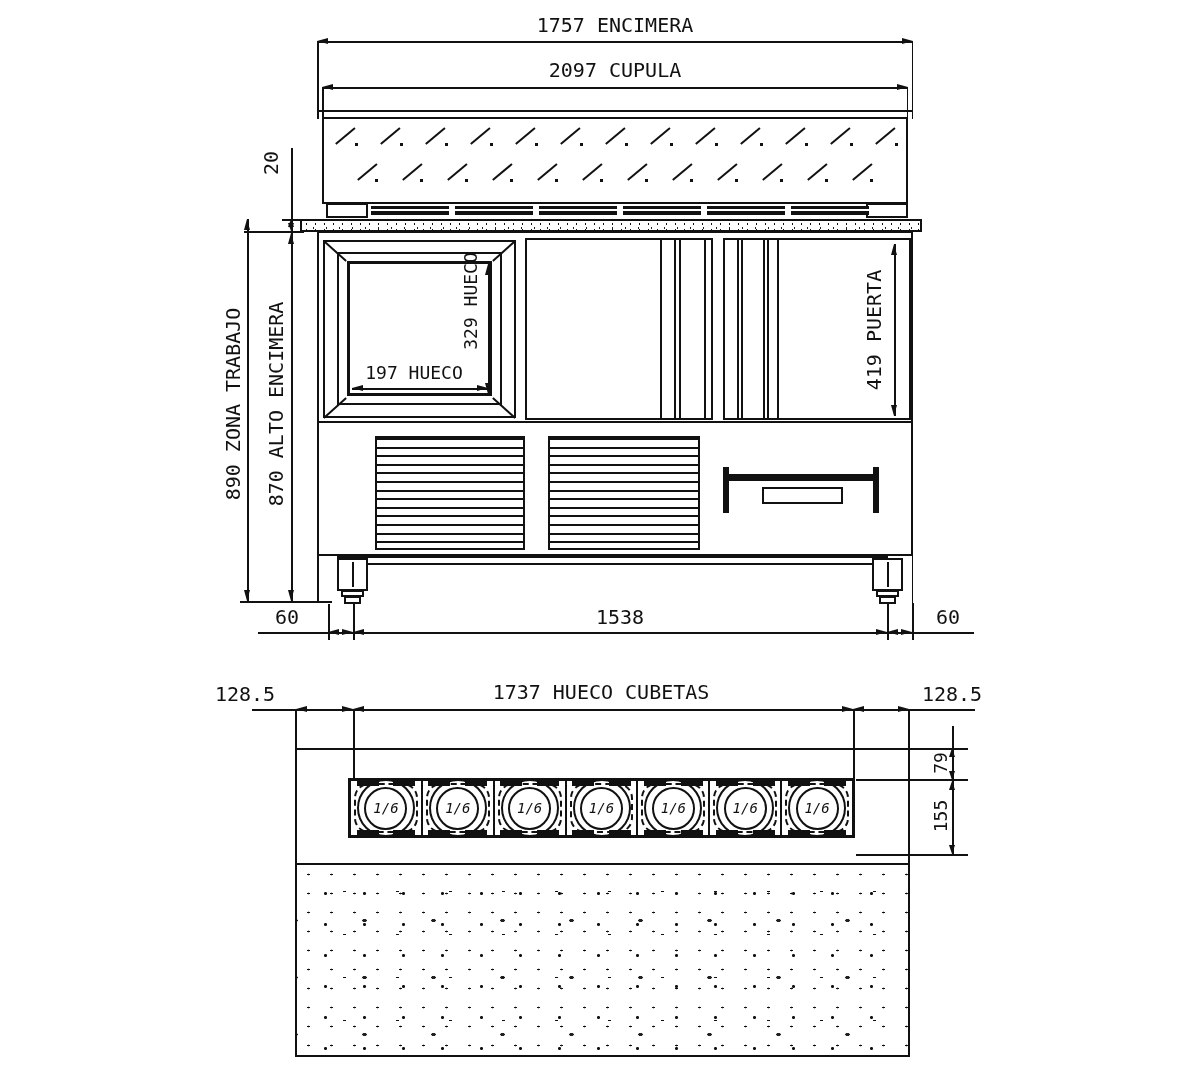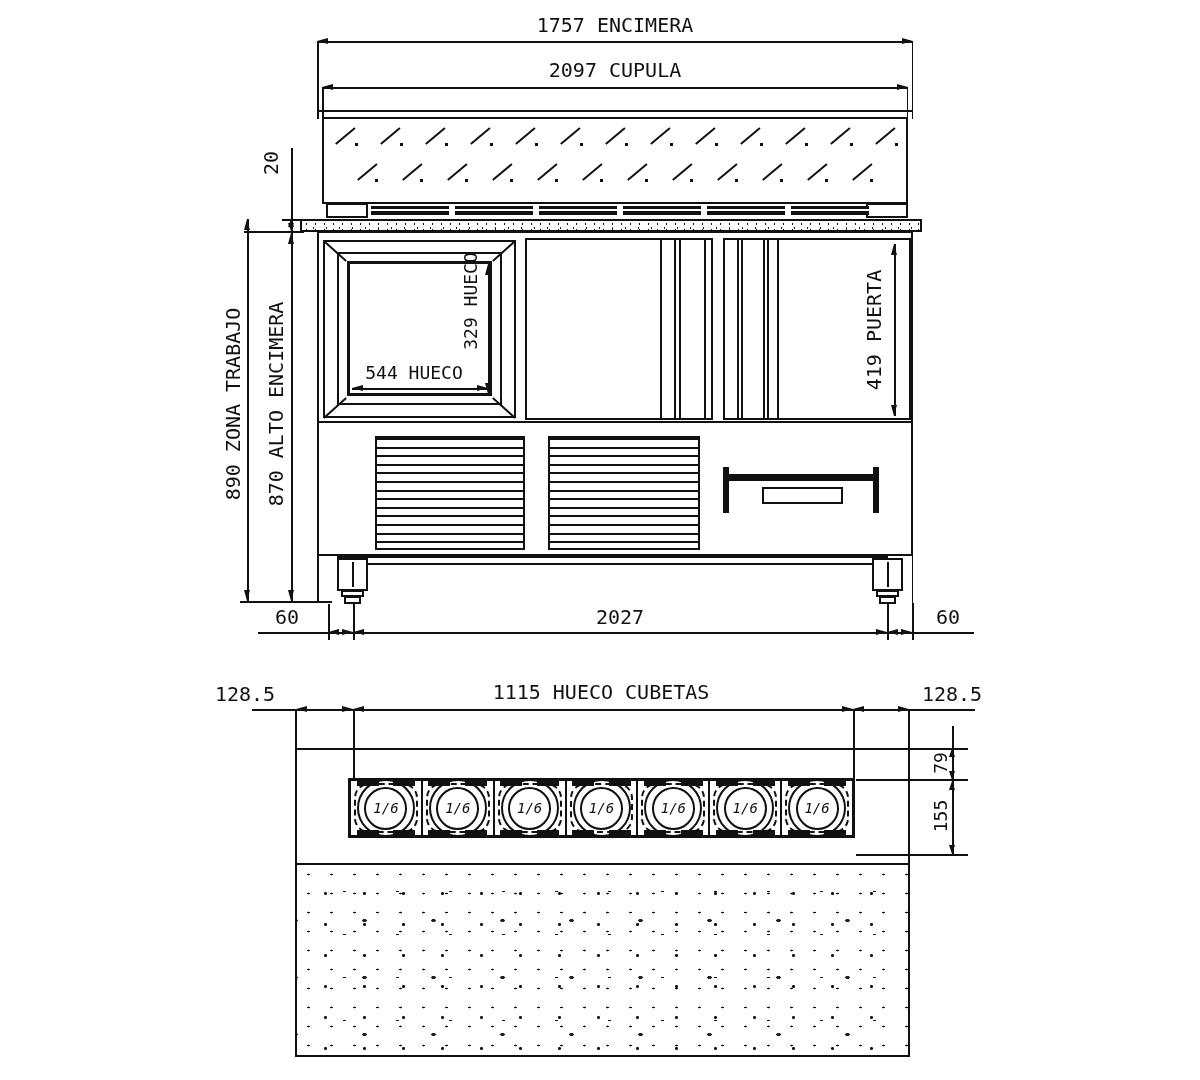--- a/index.html
+++ b/index.html
@@ -145,21 +145,21 @@
     <div class="hl" style="left:317px;top:421px;width:596px;"></div>
 
     <div class="box" style="left:323px;top:240px;width:193px;height:178px;"></div>
     <div class="box" style="left:337px;top:252px;width:165px;height:153px;"></div>
     <div class="box" style="left:347px;top:261px;width:145px;height:135px;border-width:3px;"></div>
     <div class="diag" style="left:320px;top:250px;transform:rotate(42deg);"></div>
     <div class="diag" style="left:489px;top:250px;transform:rotate(-42deg);"></div>
     <div class="diag" style="left:320px;top:407px;transform:rotate(-42deg);"></div>
     <div class="diag" style="left:489px;top:407px;transform:rotate(42deg);"></div>
 
-    <div class="lbl sm" style="left:414px;top:373px;">544 HUECO</div>
+    <div class="lbl sm" style="left:414px;top:373px;">197 HUECO</div>
     <div class="hl" style="left:352px;top:388px;width:136px;"></div>
     <div class="ar ar-l" style="left:352px;top:385px;"></div>
     <div class="ar ar-r" style="left:477px;top:385px;"></div>
 
     <div class="lbl sm vlbl" style="left:471px;top:301px;">329 HUECO</div>
     <div class="vl" style="left:488px;top:264px;height:130px;"></div>
     <div class="ar ar-u" style="left:485px;top:264px;"></div>
     <div class="ar ar-d" style="left:485px;top:383px;"></div>
 
     <div class="box thk" style="left:525px;top:238px;width:188px;height:182px;"></div>
@@ -222,29 +222,29 @@
     <div class="vl" style="left:887px;top:604px;height:36px;"></div>
     <div class="vl" style="left:912px;top:603px;height:37px;"></div>
     <div class="hl" style="left:258px;top:632px;width:716px;"></div>
     <div class="ar ar-l" style="left:328px;top:629px;"></div>
     <div class="ar ar-r" style="left:342px;top:629px;"></div>
     <div class="ar ar-l" style="left:353px;top:629px;"></div>
     <div class="ar ar-r" style="left:876px;top:629px;"></div>
     <div class="ar ar-l" style="left:887px;top:629px;"></div>
     <div class="ar ar-r" style="left:901px;top:629px;"></div>
     <div class="lbl" style="left:287px;top:617px;">60</div>
-    <div class="lbl" style="left:620px;top:617px;">2027</div>
+    <div class="lbl" style="left:620px;top:617px;">1538</div>
     <div class="lbl" style="left:948px;top:617px;">60</div>
   </div>
 
   <div>
 
     <div class="hl" style="left:252px;top:709px;width:723px;"></div>
     <div class="lbl" style="left:245px;top:694px;">128.5</div>
-    <div class="lbl" style="left:601px;top:692px;">1115 HUECO CUBETAS</div>
+    <div class="lbl" style="left:601px;top:692px;">1737 HUECO CUBETAS</div>
     <div class="lbl" style="left:952px;top:694px;">128.5</div>
     <div class="ar ar-l" style="left:296px;top:706px;"></div>
     <div class="ar ar-r" style="left:342px;top:706px;"></div>
     <div class="ar ar-l" style="left:353px;top:706px;"></div>
     <div class="ar ar-r" style="left:842px;top:706px;"></div>
     <div class="ar ar-l" style="left:853px;top:706px;"></div>
     <div class="ar ar-r" style="left:898px;top:706px;"></div>
 
     <div class="vl" style="left:295px;top:709px;height:154px;"></div>
     <div class="vl" style="left:353px;top:709px;height:70px;"></div>

